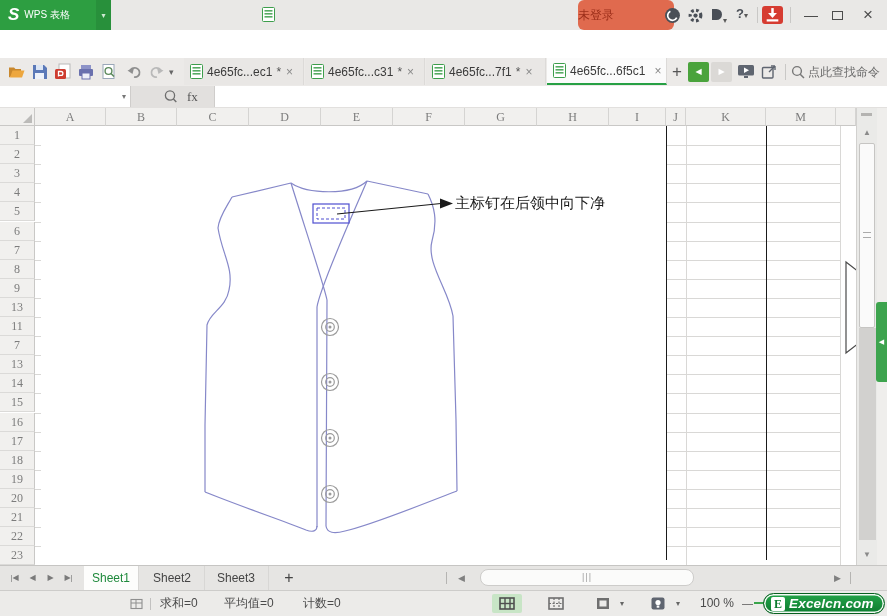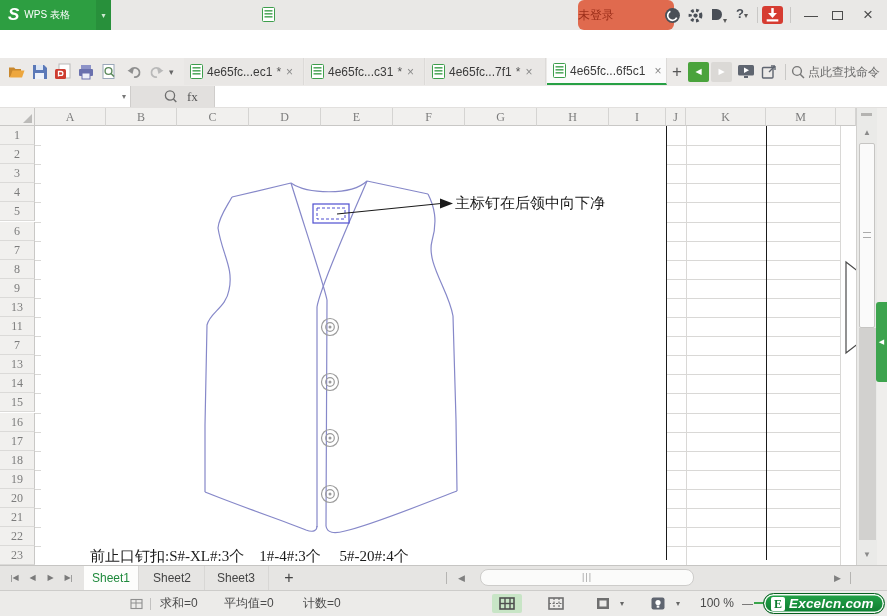--- a/index.html
+++ b/index.html
@@ -425,21 +425,20 @@
         <circle cx="330" cy="494" r="8.5"></circle>
           <circle cx="330" cy="494" r="4.3"></circle>
           <circle cx="330" cy="494" r="1.5" fill="#9b9b9b" stroke="none"></circle>
       </g>
       <path d="M846,262 L860,273 L860,342 L846,353 Z" fill="none" stroke="#4a4a4a" stroke-width="1.2"></path>
     </svg>
 
     <div id="annotation" class="abs">
       <div>主标钉在后领中向下净</div>
     </div>
-    <div id="footer-note" class="abs">前止口钉扣:S#-XL#:3个    1#-4#:3个     5#-20#:4个</div>
   </div>
 
   <div id="vscroll" class="abs">
     <div id="vsplit" class="abs"></div>
     <div id="vup" class="abs">▲</div>
     <div id="vdark" class="abs"></div>
     <div id="vthumb" class="abs">
         <div class="grip"></div>
       </div>
     <div id="vdown" class="abs">▼</div>

